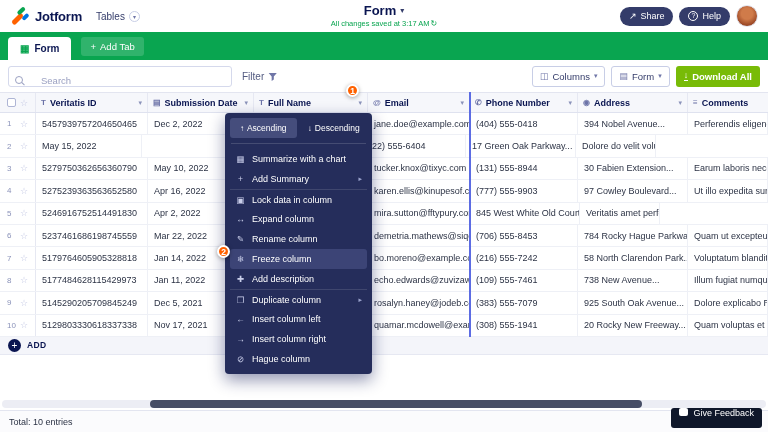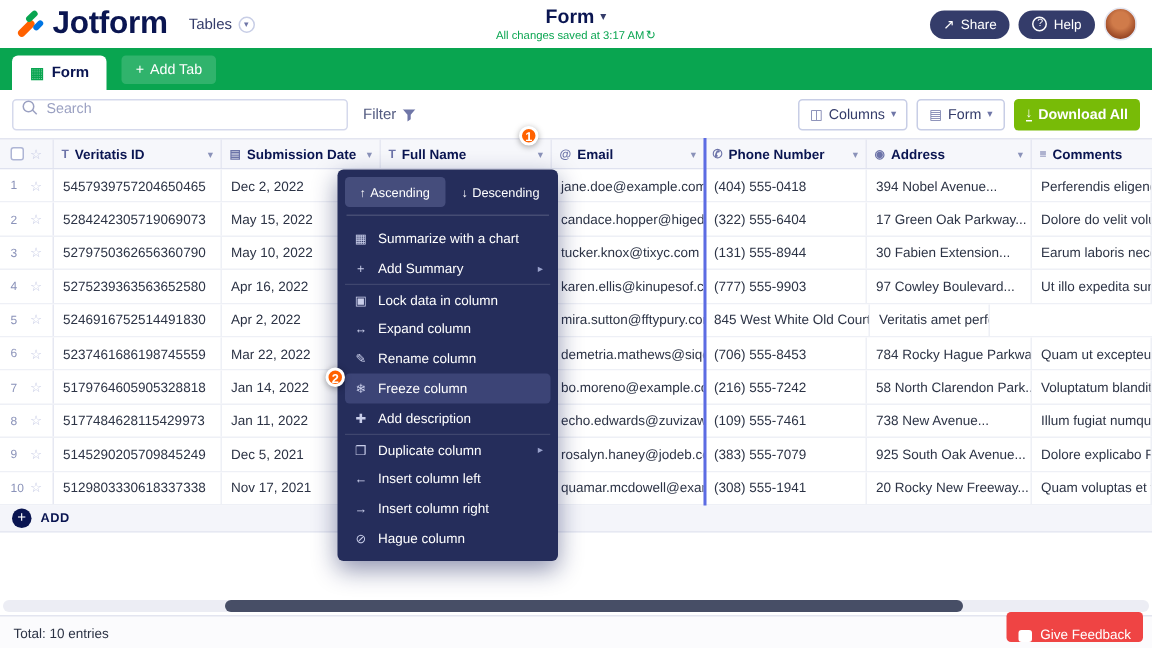--- a/index.html
+++ b/index.html
@@ -3,21 +3,21 @@
 <meta charset="utf-8">
 <style>
   *{box-sizing:border-box;margin:0;padding:0}
   html,body{width:768px;height:432px;overflow:hidden}
   body{position:relative;background:#fff;font-family:"Liberation Sans",sans-serif;-webkit-font-smoothing:antialiased}
 
   
   .topbar{height:32px;display:flex;align-items:center;padding:0 10px;background:#fff;position:relative}
   .tb-left{display:flex;align-items:center;gap:14px}
   .logo{display:flex;align-items:center;gap:5px;text-decoration:none;cursor:pointer}
-  .logo-text{font-size:21px;font-weight:bold;color:#0A1551;letter-spacing:-.2px}
+  .logo-text{font-size:13px;font-weight:bold;color:#0A1551;letter-spacing:-.2px}
   .tables-menu{display:flex;align-items:center;gap:4px;font-size:10px;color:#343C6A;cursor:pointer}
   .circ-chev{width:11px;height:11px;border:1px solid #C8CEE6;border-radius:50%;font-size:6px;line-height:10px;text-align:center;color:#6F76A7}
   .tb-center{position:absolute;left:50%;top:3px;transform:translateX(-50%);text-align:center}
   .title-row{display:flex;align-items:center;gap:4px;justify-content:center}
   .form-title{font-size:13px;font-weight:bold;color:#0A1551}
   .title-chev{font-size:8px;color:#343C6A;cursor:pointer}
   .autosave{font-size:7.5px;color:#09A550;display:flex;gap:1px;align-items:center;justify-content:center;margin-top:1px}
   .refresh{font-size:8px}
   .tb-right{margin-left:auto;display:flex;align-items:center;gap:6px}
   .pill{display:flex;align-items:center;gap:4px;background:#343C6A;color:#fff;border:none;border-radius:10px;height:19px;padding:0 9px;font-size:9px;font-family:inherit;cursor:pointer}
@@ -26,21 +26,21 @@
   .avatar{width:22px;height:22px;border-radius:50%;background:radial-gradient(circle at 50% 38%,#D07B4A 0 35%,#9E4B28 70%,#7E3418 100%);border:1px solid #E3E5F0;cursor:pointer}
 
   
   .tabbar{height:28px;background:#09A550;display:flex;align-items:center;padding:0 0 0 8px}
   .tab{height:23px;align-self:flex-end;background:#fff;border-radius:4px 4px 0 0;display:flex;align-items:center;gap:5px;padding:0 12px;font-size:10px;font-weight:bold;color:#0A1551;cursor:pointer}
   .tab-ic{color:#09A550;font-size:10px}
   .add-tab{margin-left:10px;display:flex;align-items:center;gap:4px;background:rgba(255,255,255,.16);border:none;color:#fff;font-size:9.5px;height:19px;padding:0 9px;border-radius:3px;font-family:inherit;cursor:pointer}
 
   
   .toolbar{height:32px;display:flex;align-items:center;padding:0 8px;gap:10px;background:#fff}
-  .search{width:224px;height:21px;border:1px solid #D5D9EC;border-radius:3px;display:flex;align-items:flex-start;padding:0 6px;gap:6px;background:#fff}
+  .search{width:224px;height:21px;border:1px solid #D5D9EC;border-radius:3px;display:flex;align-items:flex-end;padding:0 6px;gap:16px;background:#fff}
   .mag{width:10px;height:10px;position:relative;display:inline-block;flex:none}
   .mag::before{content:"";position:absolute;width:6px;height:6px;border:1.3px solid #9BA1C2;border-radius:50%;left:0;top:0}
   .mag::after{content:"";position:absolute;width:3.5px;height:1.4px;background:#9BA1C2;transform:rotate(45deg);left:5.5px;top:7px}
   .search input{border:none;outline:none;font-size:9.5px;font-family:inherit;color:#343C6A;width:100%;background:transparent}
   .search input::placeholder{color:#9BA1C2}
   .filter{display:flex;align-items:flex-end;gap:4px;background:none;border:none;font-size:10px;color:#525A80;font-family:inherit;cursor:pointer}
   .funnel{width:9px;height:9px;background:#6F76A7;clip-path:polygon(0 0,100% 0,62% 45%,62% 78%,38% 95%,38% 45%)}
   .tb-actions{margin-left:auto;display:flex;align-items:center;gap:6px}
   .btn-outline{display:flex;align-items:center;gap:4px;height:21px;border:1px solid #C8CEE6;background:#fff;border-radius:3px;padding:0 7px;font-size:9.5px;color:#343C6A;font-family:inherit;cursor:pointer}
   .bo-ic{font-size:9px;color:#6F76A7}
@@ -85,21 +85,21 @@
   
   .badge{position:absolute;width:13px;height:13px;border-radius:50%;background:#FF6100;border:2px solid #fff;color:#fff;font-size:8.5px;font-weight:bold;display:flex;align-items:center;justify-content:center;z-index:30;box-shadow:0 1px 4px rgba(0,0,0,.35)}
   .b1{left:346px;top:84px}
   .b2{left:217px;top:245px}
 
   
   .hscroll{position:absolute;left:2px;right:2px;top:400px;height:8px;background:#ECEDF4;border-radius:4px}
   .hthumb{position:absolute;left:148px;width:492px;height:8px;border-radius:4px;background:#474E66;cursor:pointer}
   .footer{position:absolute;left:0;bottom:0;width:768px;height:22px;background:#FBFBFD;border-top:1px solid #E3E5F0;display:flex;align-items:center;padding:0 9px}
   .total{font-size:9px;color:#2C3345}
-  .feedback{position:absolute;right:6px;bottom:4px;height:20px;display:flex;align-items:flex-end;gap:5px;background:#ef4444;color:#fff;border:none;border-radius:3px;padding:0 8px;font-size:9px;font-family:inherit;z-index:40;cursor:pointer}
+  .feedback{position:absolute;right:6px;bottom:4px;height:20px;display:flex;align-items:flex-start;gap:5px;background:#0f172a;color:#fff;border:none;border-radius:3px;padding:0 8px;font-size:9px;font-family:inherit;z-index:40;cursor:pointer}
   .fb-ic{width:9px;height:8px;background:#fff;border-radius:2px;position:relative;flex:none}
   .fb-ic::after{content:"";position:absolute;left:2px;bottom:-2.5px;border:3px solid transparent;border-top-color:#fff;border-left-width:2px;border-right-width:2px}
 </style>
 </head>
 <body>
 
 <header class="topbar">
   <div class="tb-left">
     <a class="logo">
       <svg width="20" height="20" viewBox="0 0 20 20">
@@ -231,21 +231,20 @@
         <div class="cell c5">(404) 555-0418</div>
         <div class="cell c6">394 Nobel Avenue...</div>
         <div class="cell c7">Perferendis eligendi e...</div>
       </div>
 
       <div class="trow">
         <div class="gutter">
           <span class="rownum">2</span>
           <span class="star">☆</span>
         </div>
-        <div class="cell c1">5284242305719069073</div>
         <div class="cell c2">May 15, 2022</div>
         <div class="cell c3"></div>
         <div class="cell c4">candace.hopper@higedur...</div>
         <div class="cell c5">(322) 555-6404</div>
         <div class="cell c6">17 Green Oak Parkway...</div>
         <div class="cell c7">Dolore do velit volupt...</div>
       </div>
 
       <div class="trow">
         <div class="gutter">

